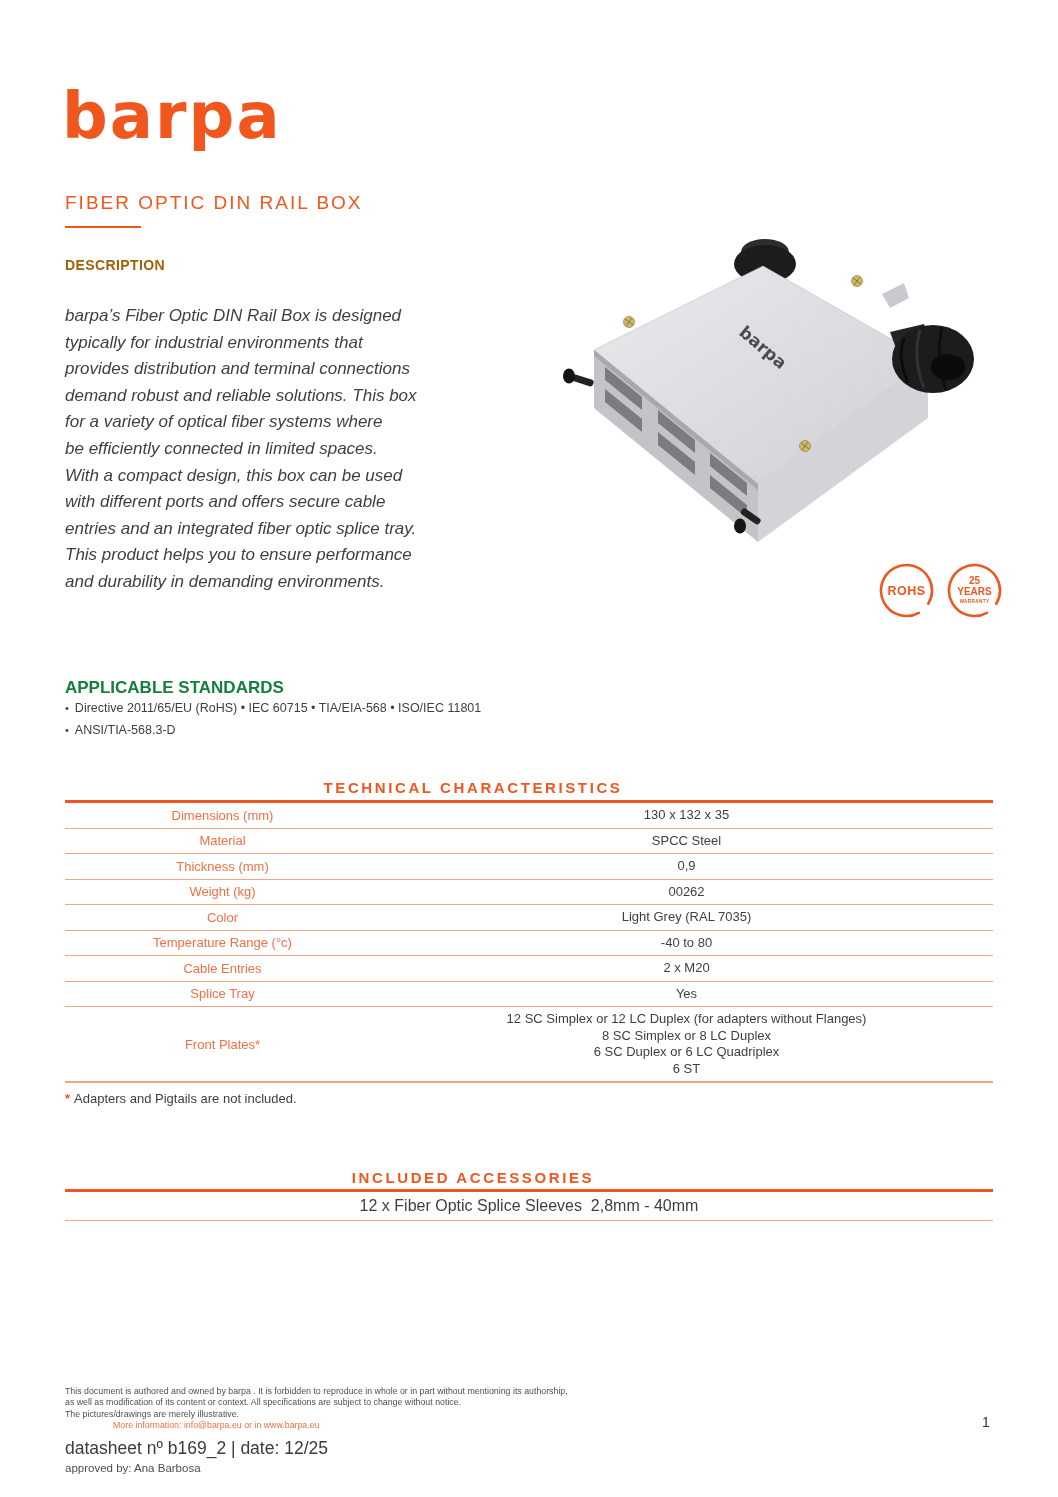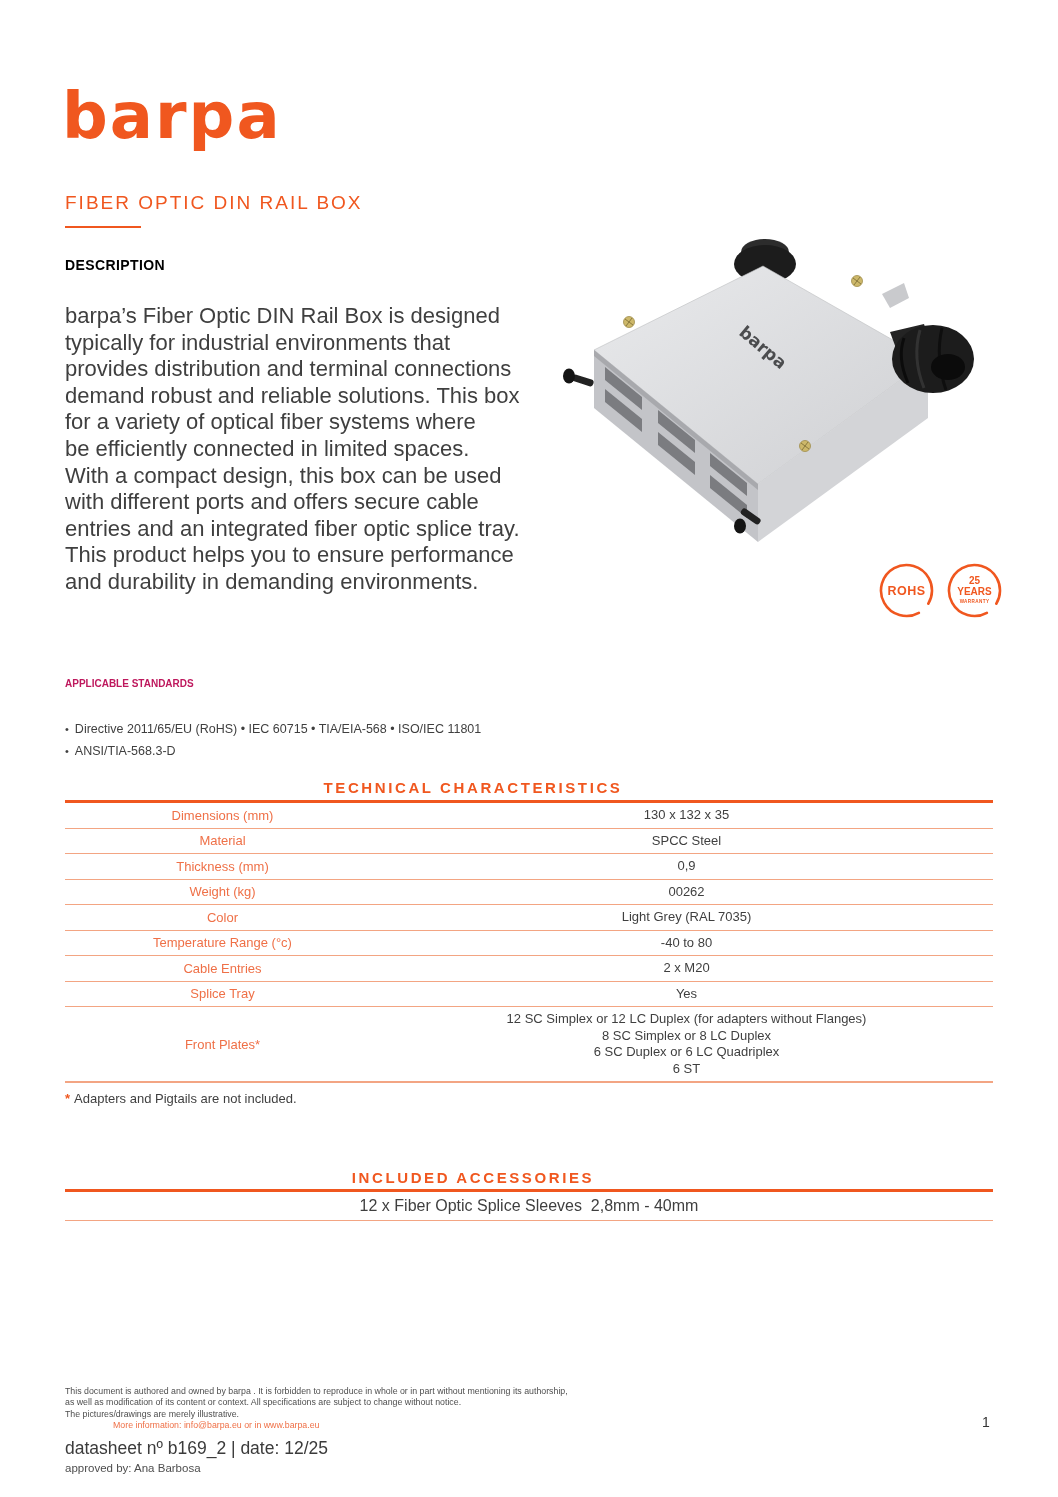--- a/index.html
+++ b/index.html
@@ -14,30 +14,30 @@
   .page{position:relative;width:1058px;height:1497px;background:#ffffff;overflow:hidden;}
 
   .logo{position:absolute;left:62px;top:84px;font-family:"DejaVu Sans",sans-serif;
         font-size:64px;font-weight:bold;letter-spacing:2px;color:var(--orange);line-height:1;}
 
   .product-title{position:absolute;left:65px;top:192px;font-size:19px;letter-spacing:2px;
         color:var(--orange);font-weight:500;}
   .title-underline{position:absolute;left:65px;top:226px;width:76px;height:2px;background:var(--orange);}
 
   .desc-heading{position:absolute;left:65px;top:257px;font-size:14px;font-weight:bold;
-        color:#000000;letter-spacing:.4px;}
+        color:#a16207;letter-spacing:.4px;}
   .desc-text{position:absolute;left:65px;top:303px;}
-  .desc-line{font-size:22px;line-height:26.6px;color:var(--text-dark);white-space:nowrap;}
+  .desc-line{font-size:17px;line-height:26.6px;color:var(--text-dark);white-space:nowrap;font-style:italic;}
 
   .product-svg{position:absolute;left:552px;top:238px;}
 
   .badges{position:absolute;left:878px;top:562px;display:flex;gap:11px;}
 
-  .standards-heading{position:absolute;left:65px;top:678px;font-size:10px;font-weight:bold;color:#be185d;}
-  .standards-list{position:absolute;left:65px;top:718px;}
+  .standards-heading{position:absolute;left:65px;top:678px;font-size:17px;font-weight:bold;color:#15803d;}
+  .standards-list{position:absolute;left:65px;top:697px;}
   .std-item{font-size:12.5px;line-height:22px;color:var(--text-dark);white-space:nowrap;}
   .std-item::before{content:"•";font-size:11px;margin-right:6px;color:var(--text-dark);}
 
   .tech-heading,.acc-heading{position:absolute;left:0;width:946px;text-align:center;
         font-size:15px;font-weight:bold;letter-spacing:2.6px;color:var(--orange);}
   .tech-heading{top:779px;}
   .tech-table{position:absolute;left:65px;top:800px;width:928px;border-top:3px solid var(--orange);}
   .trow{display:flex;align-items:center;min-height:25.5px;border-bottom:1px solid var(--line-light);}
   .trow:last-child{border-bottom-width:2px;}
   .tlabel{width:315px;text-align:center;font-size:13px;color:var(--orange-mid);}

